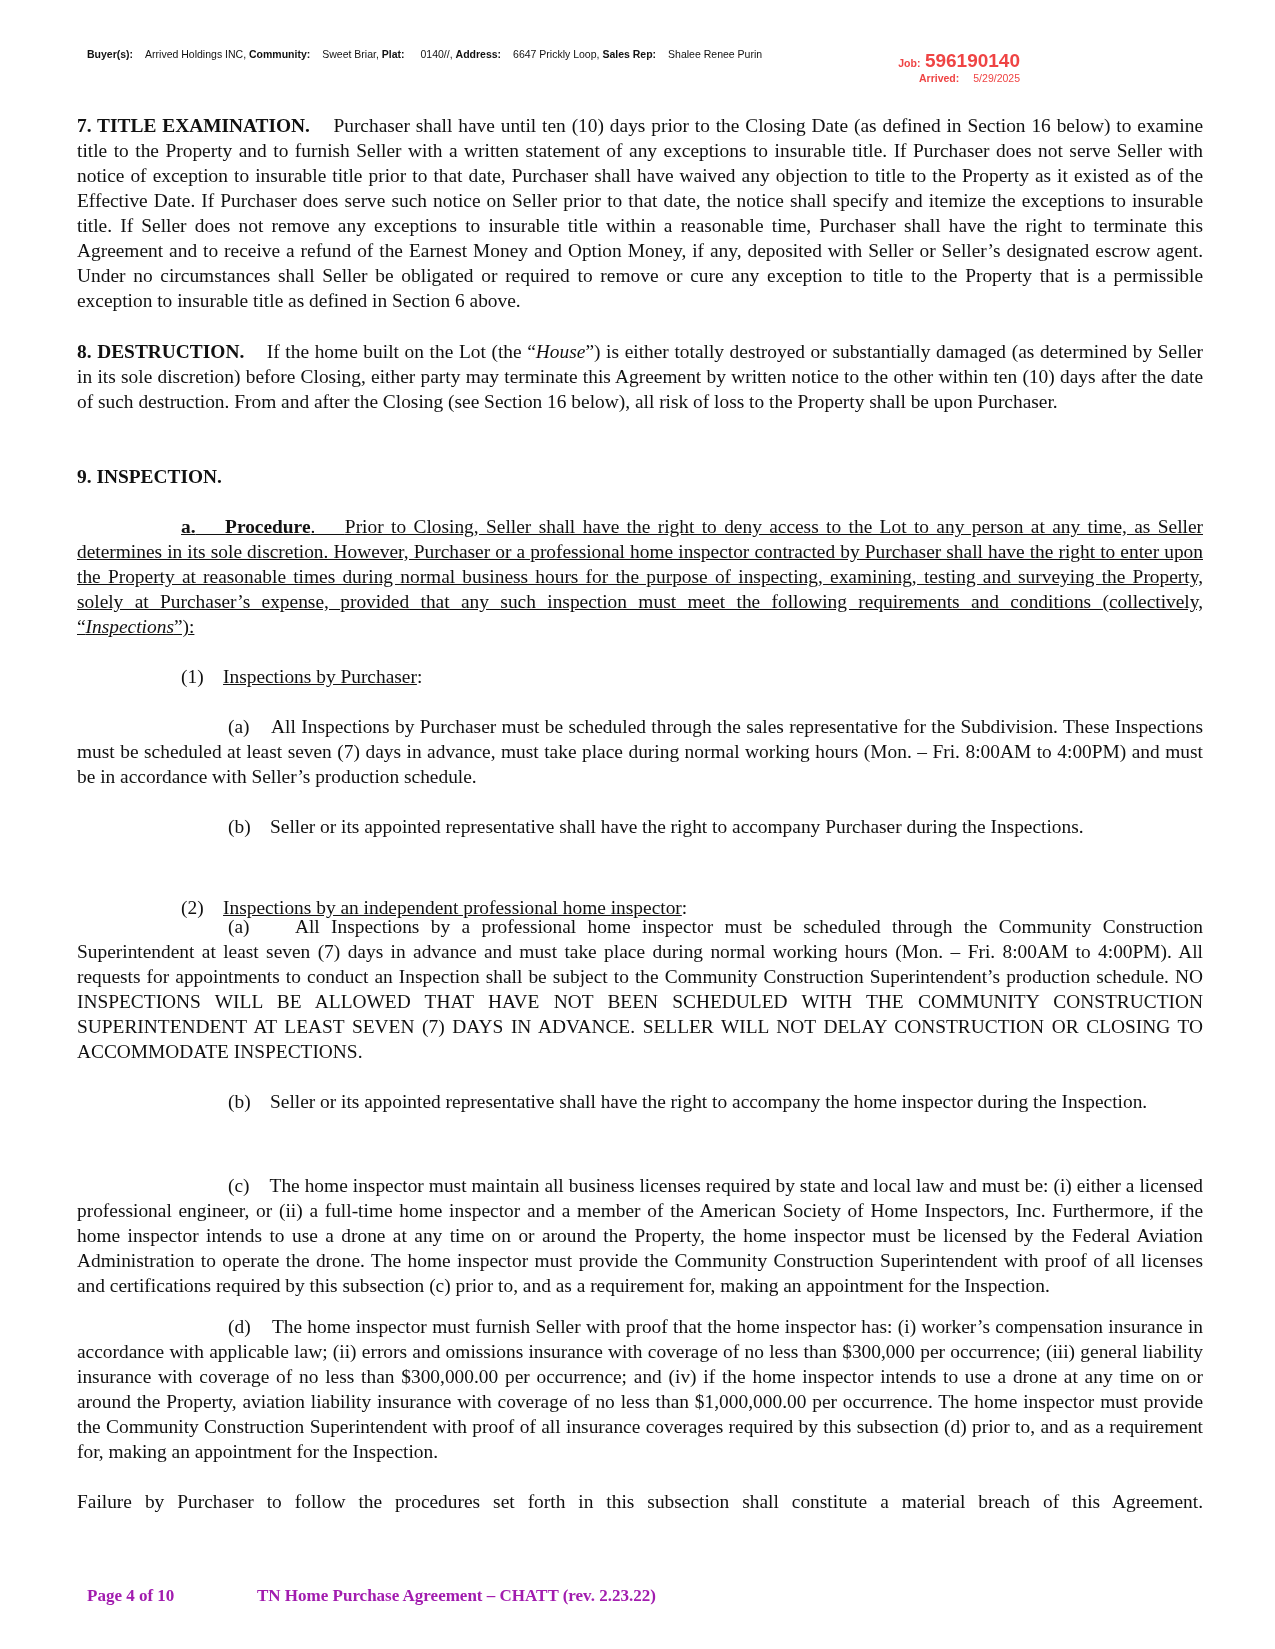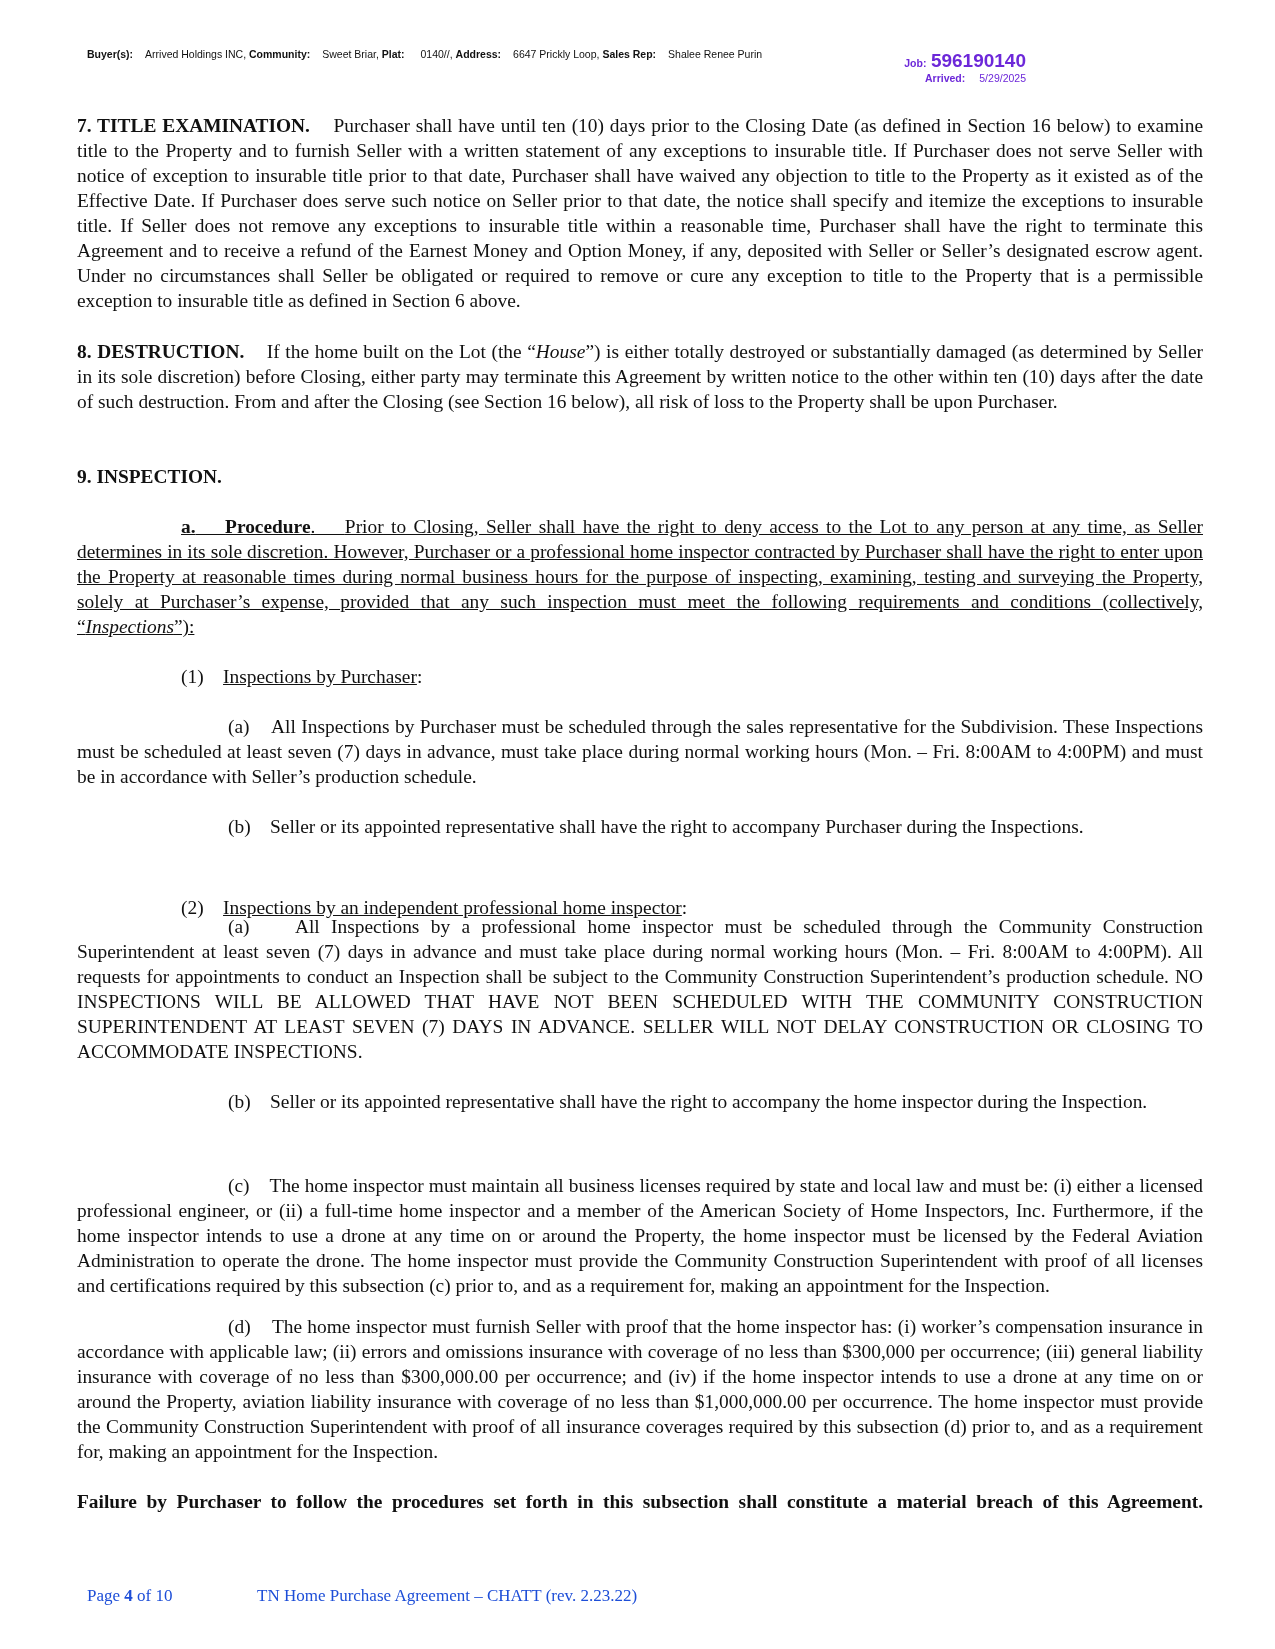--- a/index.html
+++ b/index.html
@@ -3,34 +3,34 @@
 <meta charset="utf-8">
 <style>
   html, body { margin: 0; padding: 0; background: #ffffff; }
   body { width: 1275px; height: 1649px; position: relative; overflow: hidden; color: #111; }
   .page { position: absolute; left: 0; top: 0; width: 1096px; height: 1649px; }
 
   .hdr { position: absolute; left: 87px; top: 48px; font-family: "Liberation Sans", sans-serif; font-size: 10.5px; color: #111; white-space: nowrap; }
   .hdr b { font-weight: bold; }
   .hdr .gap { display: inline-block; width: 12px; }
   .hdr .gap2 { display: inline-block; width: 16px; }
-  .jobbox { position: absolute; right: 70px; top: 50px; text-align: right; font-family: "Liberation Sans", sans-serif; color: #6d28d9; margin-left: 20px; }
+  .jobbox { position: absolute; right: 76px; top: 50px; text-align: right; font-family: "Liberation Sans", sans-serif; color: #ef4444; margin-left: 20px; }
   .jobbox .job-label { font-size: 10.5px; font-weight: bold; }
   .jobbox .job-num { font-size: 19px; font-weight: bold; }
   .jobbox .printed { font-size: 10.5px; margin-top: 0px; }
   .jobbox .printed b { font-weight: bold; margin-right: 14px; }
 
   .body { position: absolute; left: 77px; width: 1126px; font-family: "Liberation Serif", serif; font-size: 19.4px; line-height: 25px; text-align: justify; color: #111; }
   .para { position: absolute; left: 0; width: 1126px; }
   .h { font-weight: bold; }
   .indent { display: inline-block; }
   .u { text-decoration: underline; }
-  .final { font-weight: bold; text-align: justify; text-align-last: justify; }
+  .final { font-weight: normal; text-align: justify; text-align-last: justify; }
 
-  .footer { position: absolute; left: 87px; top: 1586px; font-family: "Liberation Serif", serif; font-size: 17px; color: #1d4ed8; white-space: nowrap; }
+  .footer { position: absolute; left: 87px; top: 1586px; font-family: "Liberation Serif", serif; font-size: 17px; color: #a21caf; white-space: nowrap; font-weight: bold; }
   .footer .doc { position: absolute; left: 170px; top: 0; font-size: 17px; }
 </style>
 </head>
 <body>
 
 <div class="page">
 
   <div class="hdr">
     <b>Buyer(s):</b><span class="gap"></span><span>Arrived Holdings INC,</span>
     <b>Community:</b><span class="gap"></span><span>Sweet Briar,</span>

